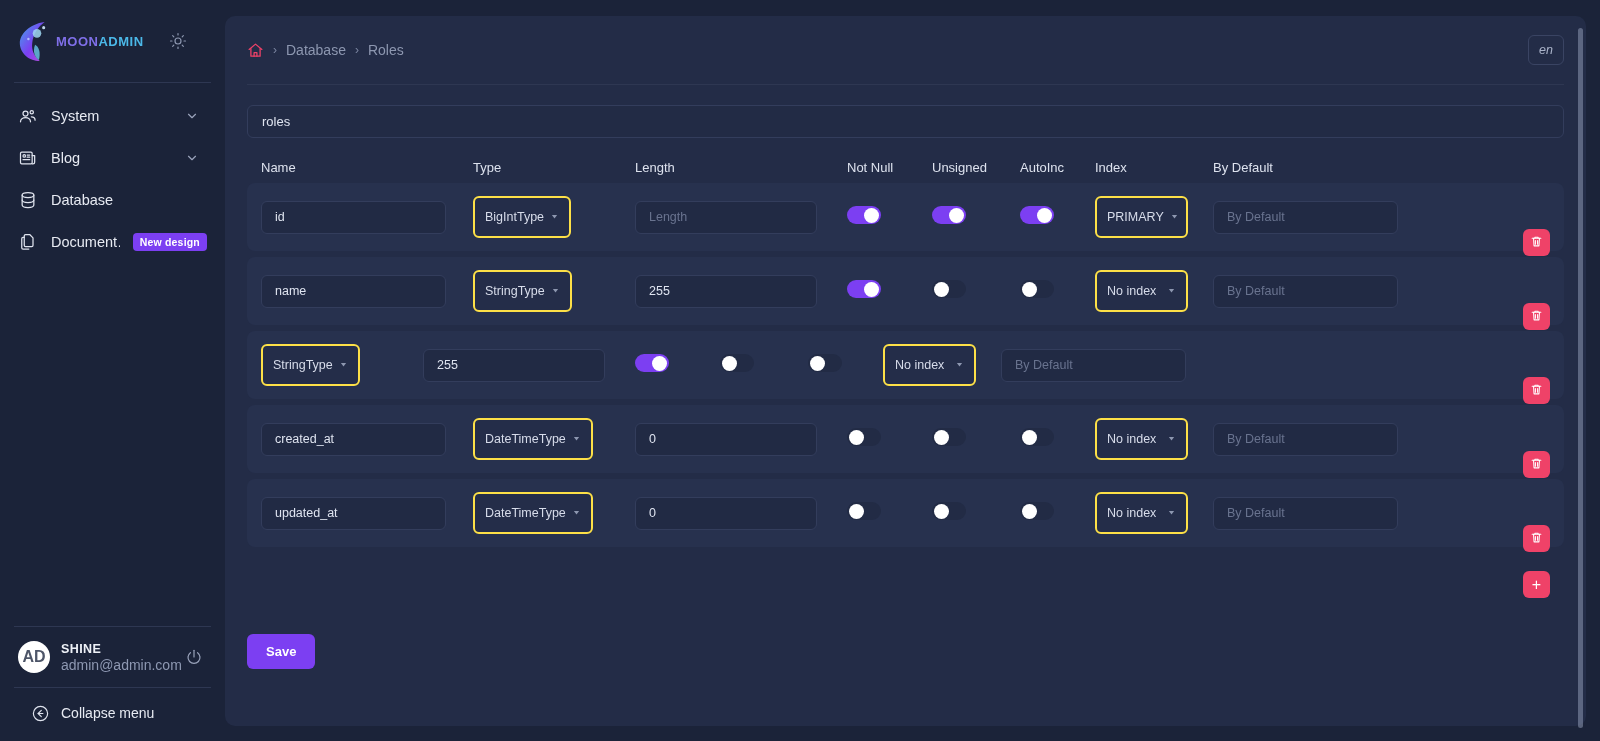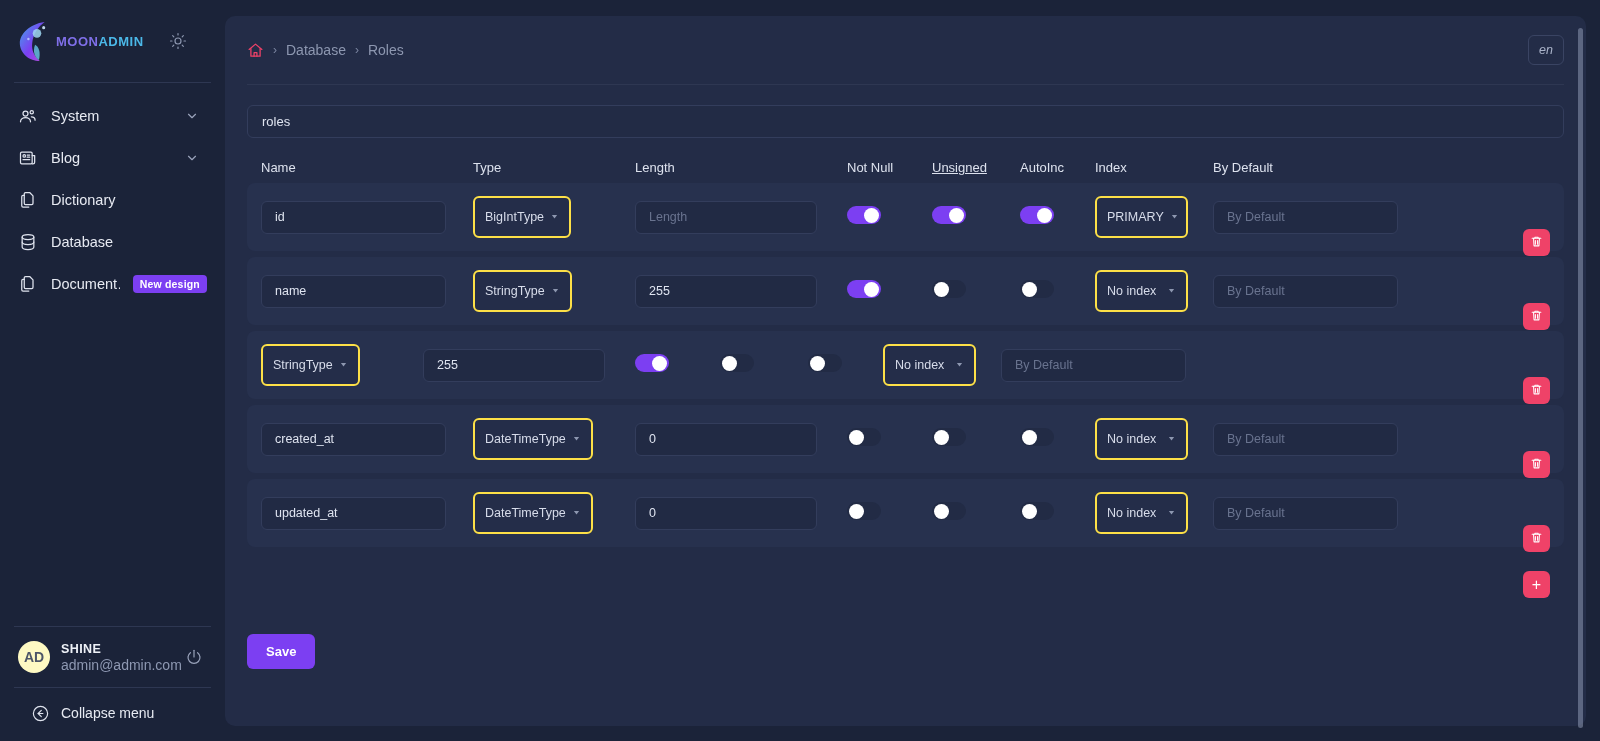--- a/index.html
+++ b/index.html
@@ -41,22 +41,22 @@
   .chevron { width: 14px; height: 14px; color: #9aa3bb; margin-right: 8px; }
   .badge {
     background: #7c3ff2; color: #fff; font-size: 10.5px; font-weight: 700;
     padding: 3px 7px; border-radius: 4px; white-space: nowrap; letter-spacing: .2px;
   }
 
   .sb-bottom { padding-bottom: 12px; }
   .sb-divider2 { height: 1px; background: #2e3752; margin: 0 14px 0 14px; }
   .user-row { display: flex; align-items: center; gap: 11px; padding: 14px 16px 14px 18px; }
   .avatar {
-    width: 32px; height: 32px; border-radius: 50%; background: #fef9c3; color: #4d5568;
-    display: flex; align-items: center; justify-content: center; font-size: 14px; font-weight: 600; flex: 0 0 32px;
+    width: 32px; height: 32px; border-radius: 50%; background: #ffffff; color: #4d5568;
+    display: flex; align-items: center; justify-content: center; font-size: 16px; font-weight: 600; flex: 0 0 32px;
   }
   .user-meta { flex: 1 1 auto; min-width: 0; }
   .user-name { font-size: 12.5px; font-weight: 700; color: #eef1f7; letter-spacing: .4px; }
   .user-mail { font-size: 14px; color: #8e98b2; margin-top: 1px; }
   .power { width: 18px; height: 18px; color: #9aa3bb; cursor: pointer; margin-right: 6px; }
   .collapse-row { display: flex; align-items: center; gap: 11px; padding: 15px 18px 6px 30px; color: #e7eaf2; font-size: 14px; cursor: pointer; }
 
   
   .main { flex: 1 1 auto; padding: 16px 14px 0 0; position: relative; }
   .card {
@@ -87,21 +87,21 @@
   .gh { font-size: 13px; color: #dde2ee; font-weight: 400; }
   .rows { display: flex; flex-direction: column; }
   .row {
     display: flex; align-items: center; background: #27314e; border-radius: 8px;
     height: 68px; margin-bottom: 6px; padding: 0 14px; position: relative;
   }
   .c-name { width: 212px; flex: 0 0 212px; }
   .c-type { width: 162px; flex: 0 0 162px; }
   .c-len  { width: 212px; flex: 0 0 212px; }
   .c-nn   { width: 85px; flex: 0 0 85px; }
-  .c-un   { width: 88px; flex: 0 0 88px; text-decoration: underline; }
+  .c-un   { width: 88px; flex: 0 0 88px; }
   .c-ai   { width: 75px; flex: 0 0 75px; }
   .c-idx  { width: 118px; flex: 0 0 118px; }
   .c-def  { width: 200px; flex: 0 0 200px; }
   .c-del  { flex: 1 1 auto; display: flex; justify-content: flex-end; }
 
   .txt-input {
     width: 185px; height: 33px; border-radius: 6px; border: 1px solid #333d5c; background: #212a44;
     color: #dfe4f0; font-size: 12.5px; padding: 0 13px; font-family: "Liberation Sans", sans-serif; outline: none;
   }
   .txt-input::placeholder { color: #69738f; }
@@ -213,29 +213,20 @@
           </svg>
         </span>
         <span class="sb-label">Blog</span>
         <span class="chevron">
           <svg width="14" height="14" viewBox="0 0 24 24" fill="none" stroke="currentColor" stroke-width="2" stroke-linecap="round" stroke-linejoin="round">
               <polyline points="6 9 12 15 18 9"></polyline>
             </svg>
         </span>
       </div>
 
-      <div class="sb-item">
-        <span class="sb-ico">
-          <svg width="20" height="20" viewBox="0 0 24 24" fill="none" stroke="currentColor" stroke-width="1.5" stroke-linecap="round" stroke-linejoin="round">
-            <path d="M9 3h5l4 4v9a1.5 1.5 0 0 1-1.5 1.5H9A1.5 1.5 0 0 1 7.5 16V4.5A1.5 1.5 0 0 1 9 3z"></path>
-            <path d="M7.5 6.5H6A1.5 1.5 0 0 0 4.5 8v11A1.5 1.5 0 0 0 6 20.5h7"></path>
-          </svg>
-        </span>
-        <span class="sb-label">Dictionary</span>
-      </div>
 
       <div class="sb-item">
         <span class="sb-ico">
           <svg width="20" height="20" viewBox="0 0 24 24" fill="none" stroke="currentColor" stroke-width="1.5" stroke-linecap="round" stroke-linejoin="round">
             <ellipse cx="12" cy="6" rx="7" ry="3"></ellipse>
             <path d="M5 6v12c0 1.7 3.1 3 7 3s7-1.3 7-3V6"></path>
             <path d="M5 12c0 1.7 3.1 3 7 3s7-1.3 7-3"></path>
           </svg>
         </span>
         <span class="sb-label">Database</span>

